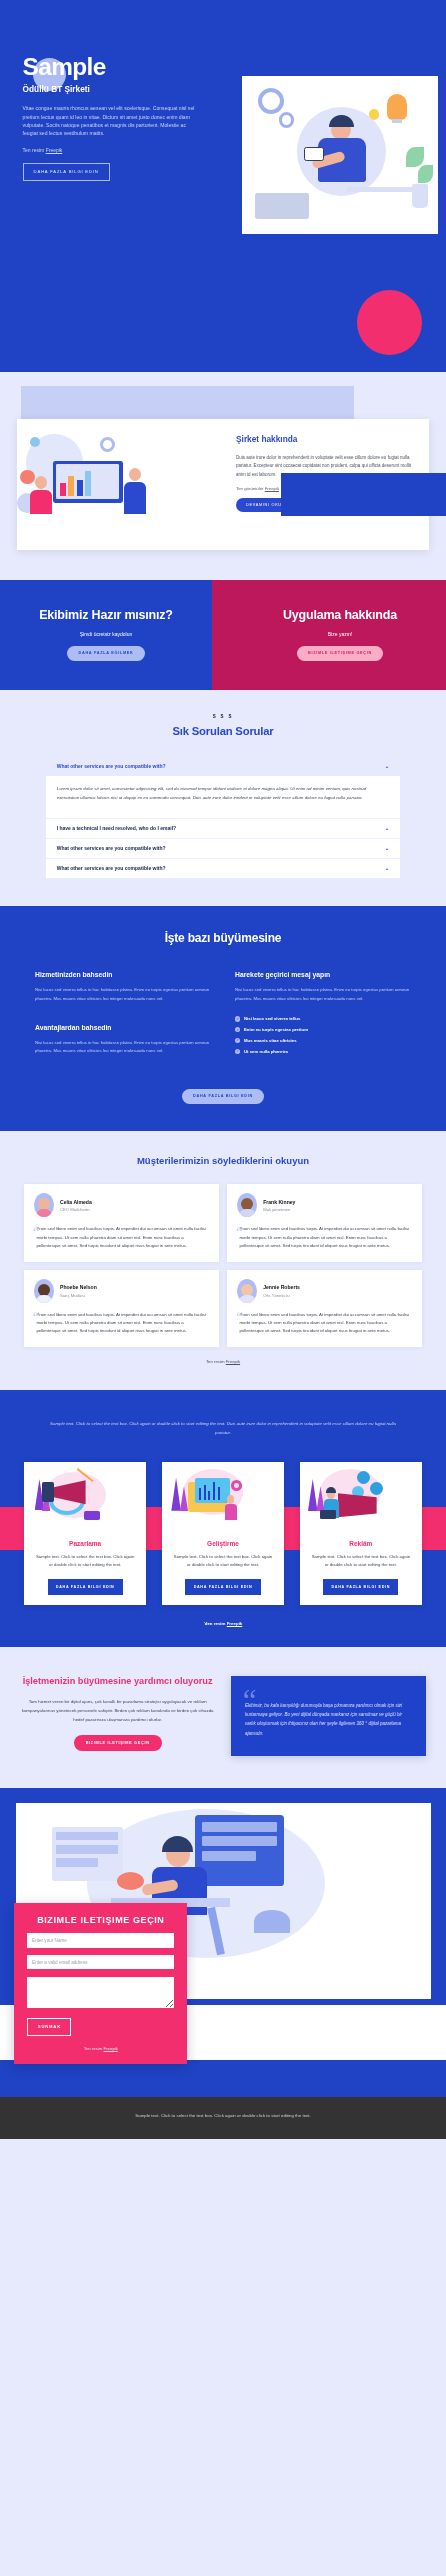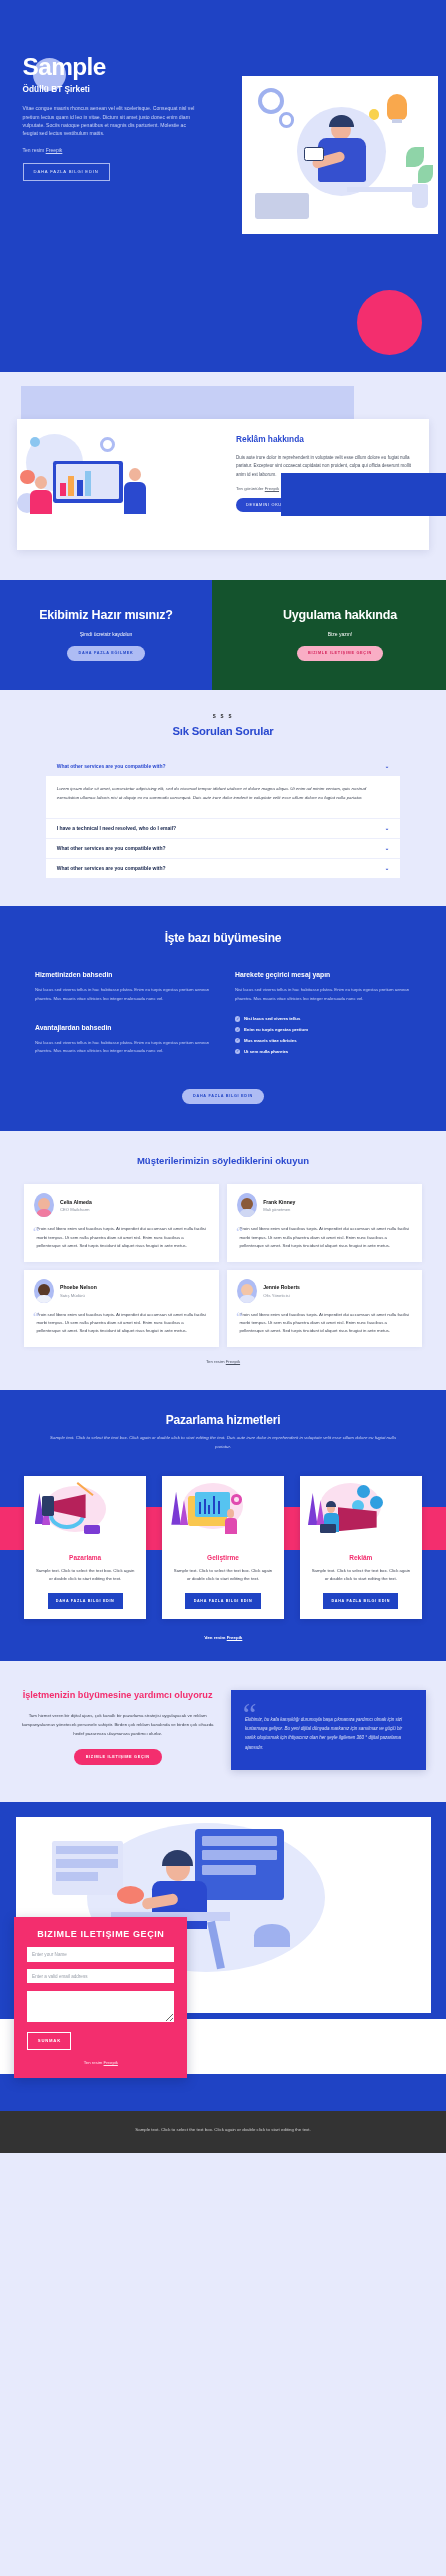--- a/index.html
+++ b/index.html
@@ -58,21 +58,21 @@
   .btn-pill-blue {
     display: inline-block; margin-top: 7.1px; background: #2a49cf; color: #fff; border: 0;
     border-radius: 12px; font-size: 3.8px; letter-spacing: 0.7px; padding: 4.8px 10px; cursor: pointer;
   }
   .about-blue-block { position: absolute; right: 0; top: 101px; width: 165px; height: 43px; background: #1f43c4; }
 
   
   .cta-row { display: flex; height: 110px; }
   .cta { flex: 1; display: flex; flex-direction: column; align-items: center; justify-content: center; padding: 0 13px; }
   .cta.blue { background: #1f43c4; }
-  .cta.pink { background: #14532d; padding-left: 35px; }
+  .cta.pink { background: #be185d; padding-left: 35px; }
   .cta h2 { color: #fff; font-size: 12.5px; font-weight: bold; text-align: center; line-height: 1.12; letter-spacing: -0.2px; }
   .cta p { color: #fff; font-size: 5px; margin-top: 8.3px; }
   .btn-pill-pale {
     margin-top: 9.5px; background: #aebcf4; color: #1f43c4; border: 0; border-radius: 12px;
     font-size: 3.8px; font-weight: bold; letter-spacing: 0.7px; padding: 5.4px 11.3px; cursor: pointer;
   }
   .btn-pill-pinkpale {
     margin-top: 9.5px; background: #f9aec5; color: #d4215a; border: 0; border-radius: 12px;
     font-size: 3.8px; font-weight: bold; letter-spacing: 0.7px; padding: 5.4px 11.3px; cursor: pointer;
   }
@@ -238,21 +238,21 @@
           <div class="b" style="left:68px;top:52px;width:6px;height:25px;background:#8cc6f0;"></div>
           <div class="b person-head" style="left:18px;top:57px;width:12px;height:13px;"></div>
           <div class="b" style="left:13px;top:71px;width:22.6px;height:24px;background:#f32e6e;border-radius:6px 6px 0 0;"></div>
           <div class="b person-head" style="left:112px;top:49px;width:12px;height:13px;"></div>
           <div class="b" style="left:107px;top:63px;width:22.6px;height:32px;background:#2a49cf;border-radius:6px 6px 0 0;"></div>
           <div class="b" style="left:83px;top:18px;width:15.5px;height:15.5px;border-radius:50%;border:3px solid #aebcf4;"></div>
           <div class="b" style="left:0px;top:95px;width:232px;height:36px;background:#fff;"></div>
         </div>
       </div>
       <div class="about-body">
-        <h2 class="about-h">Reklâm hakkında</h2>
+        <h2 class="about-h">Şirket hakkında</h2>
         <p class="about-p">Duis aute irure dolor in reprehenderit in voluptate velit esse cillum dolore eu fugiat nulla pariatur. Excepteur sint occaecat cupidatat non proident, culpa qui officia deserunt mollit anim id est laborum.</p>
         <div class="about-credit"><span>Ten görüntüler </span><u>Freepik</u></div>
         <button class="btn-pill-blue">DEVAMINI OKU</button>
       </div>
     </div>
     <div class="about-blue-block"></div>
   </section>
 
   <section class="cta-row">
     <div class="cta blue">
@@ -401,21 +401,20 @@
         <div class="t-quote">
           <span class="qmark">“</span>
           <span>Proin sed libero enim sed faucibus turpis. At imperdiet dui accumsan sit amet nulla facilisi morbi tempus. Ut sem nulla pharetra diam sit amet nisl. Enim nunc faucibus a pellentesque sit amet. Sed turpis tincidunt id aliquet risus feugiat in ante metus.</span>
         </div>
       </div>
     </div>
     <div class="t-credit"><span>Ten resim </span><u>Freepik</u></div>
   </section>
 
   <section class="mkt">
-    <h2>Pazarlama hizmetleri</h2>
     <p class="mkt-sub">Sample text. Click to select the text box. Click again or double click to start editing the text. Duis aute irure dolor in reprehenderit in voluptate velit esse cillum dolore eu fugiat nulla pariatur.</p>
     <div class="mkt-pinkband"></div>
     <div class="mkt-grid">
 
       <div class="m-card">
         <div class="m-art">
           <div class="ill">
             <div class="b" style="left:20px;top:9.5px;width:62px;height:46px;border-radius:50%;background:#fbe0f0;"></div>
             <div class="b" style="left:10.7px;top:16.7px;width:9.5px;height:31px;background:#7b3bd4;clip-path:polygon(50% 0,100% 100%,0 100%);"></div>
             <div class="b" style="left:18px;top:22.6px;width:8.3px;height:26px;background:#b44ad4;clip-path:polygon(50% 0,100% 100%,0 100%);"></div>

